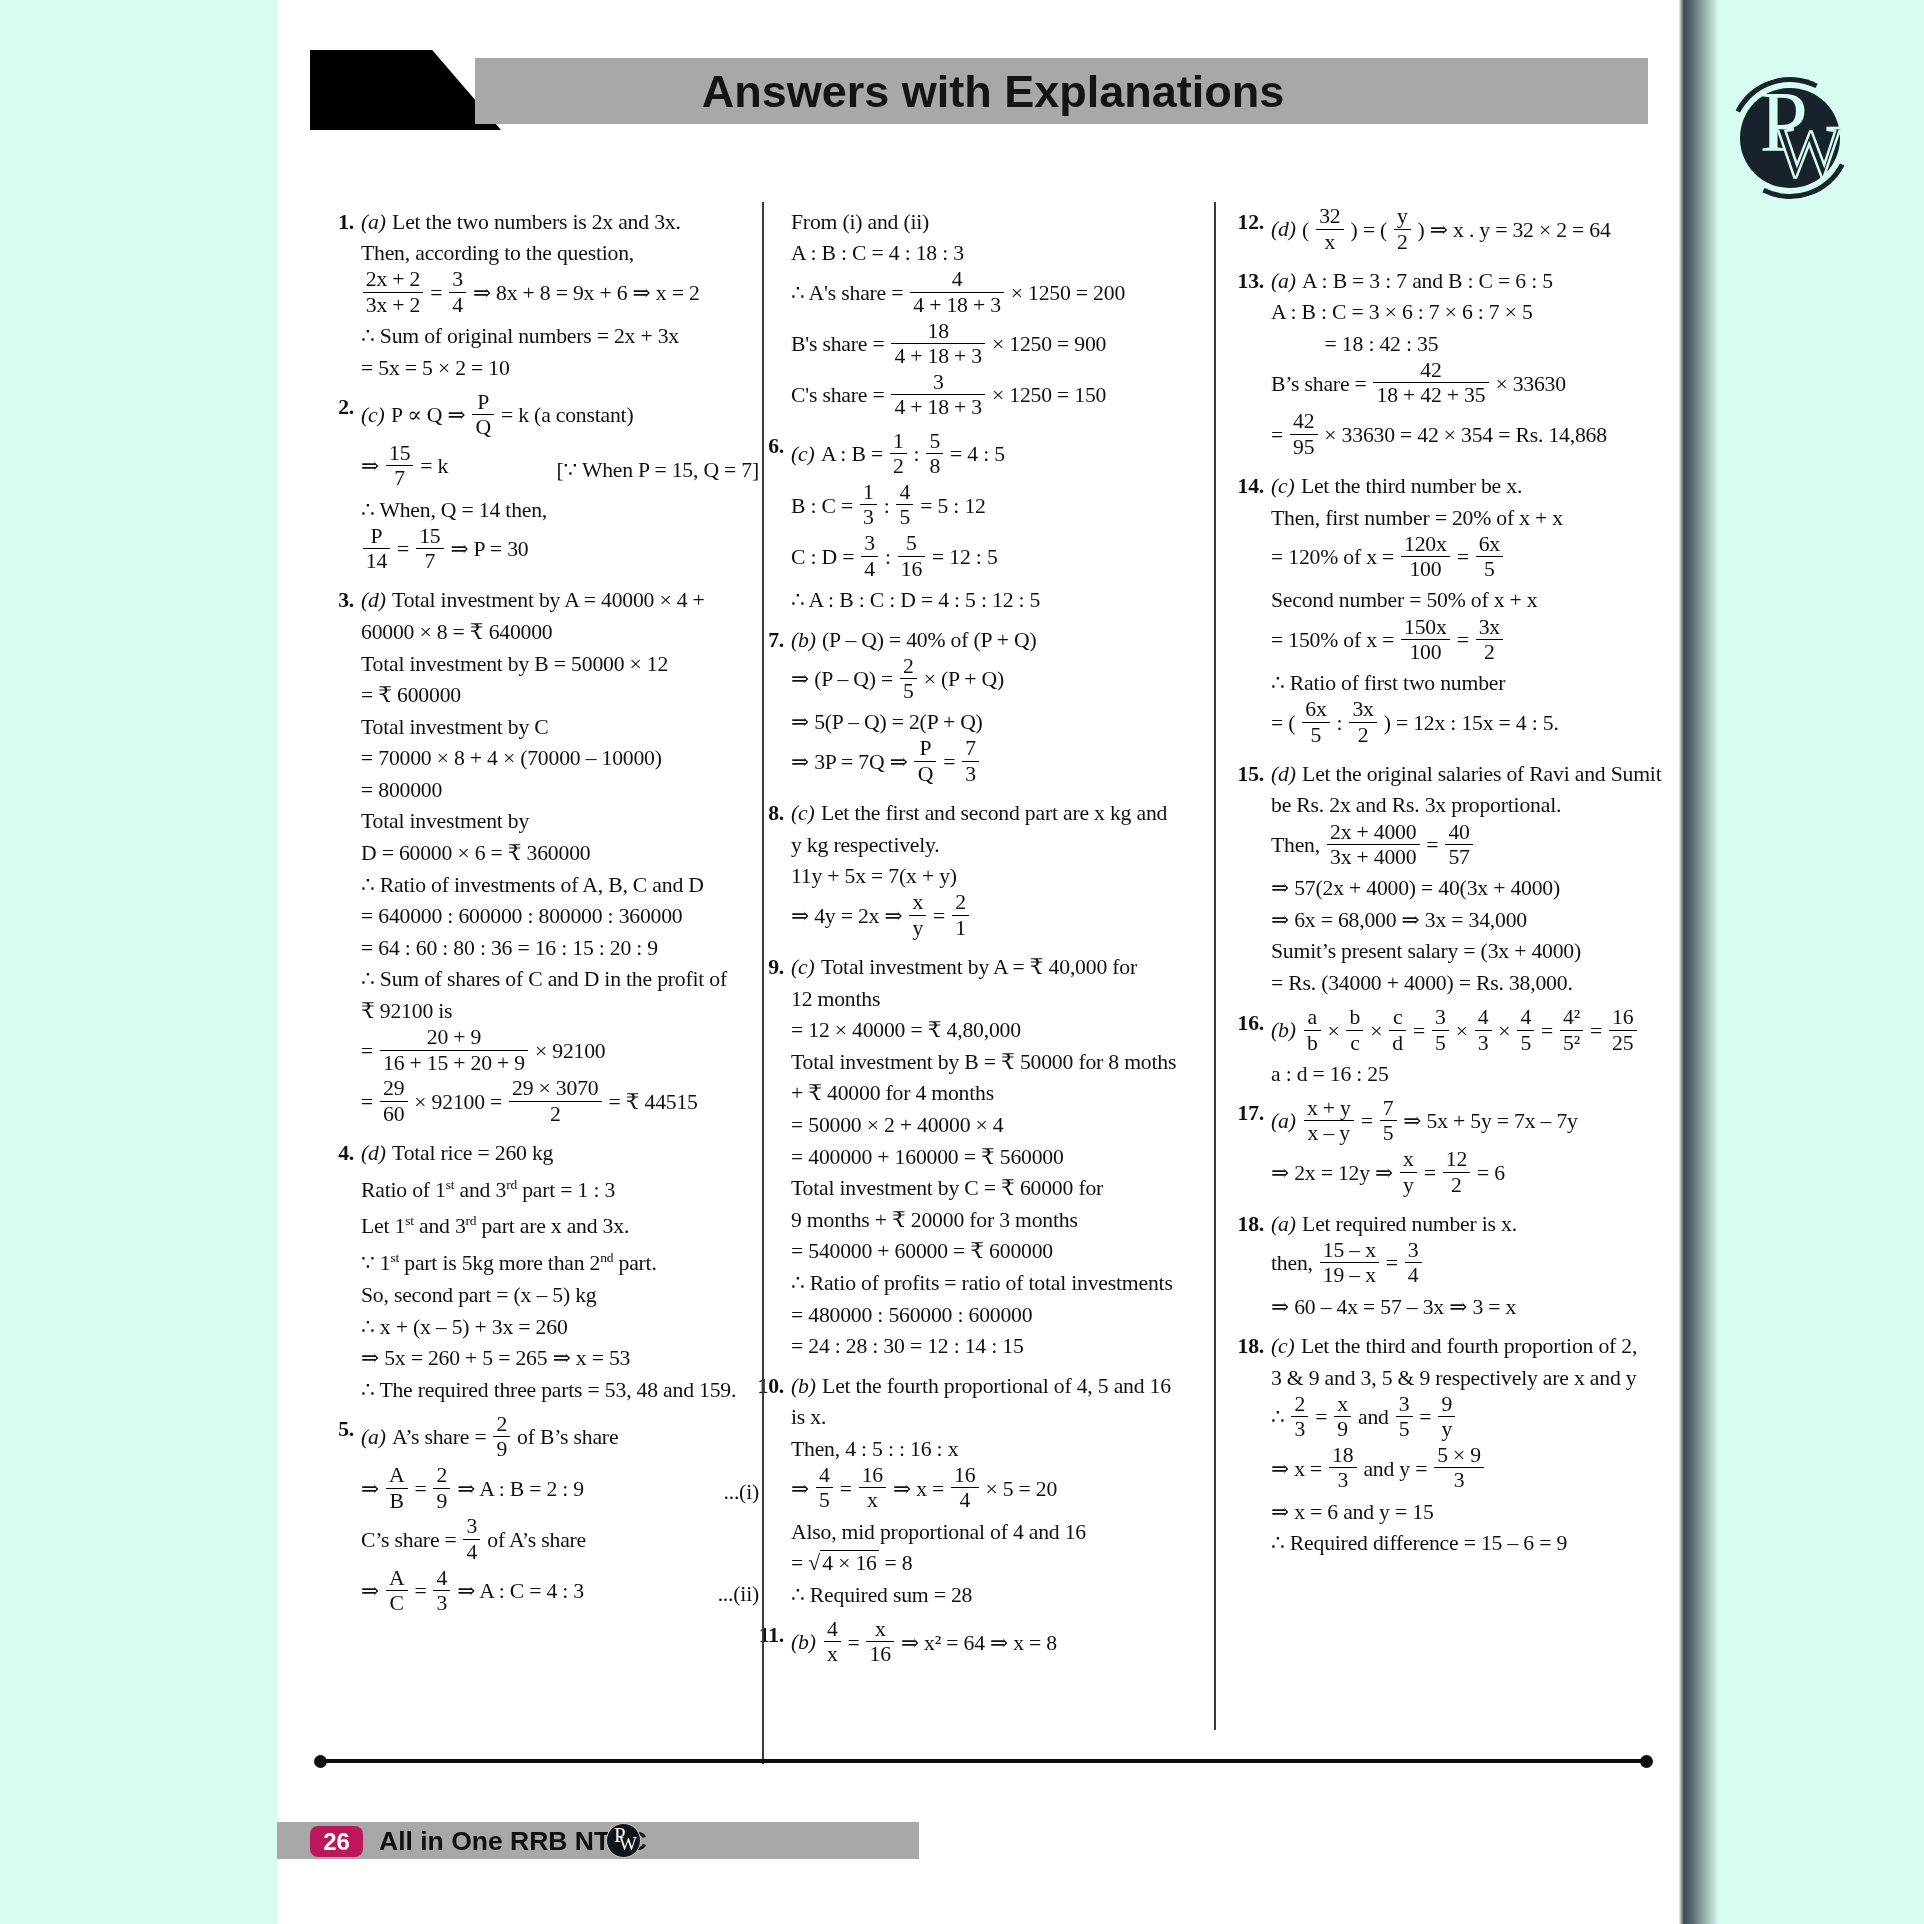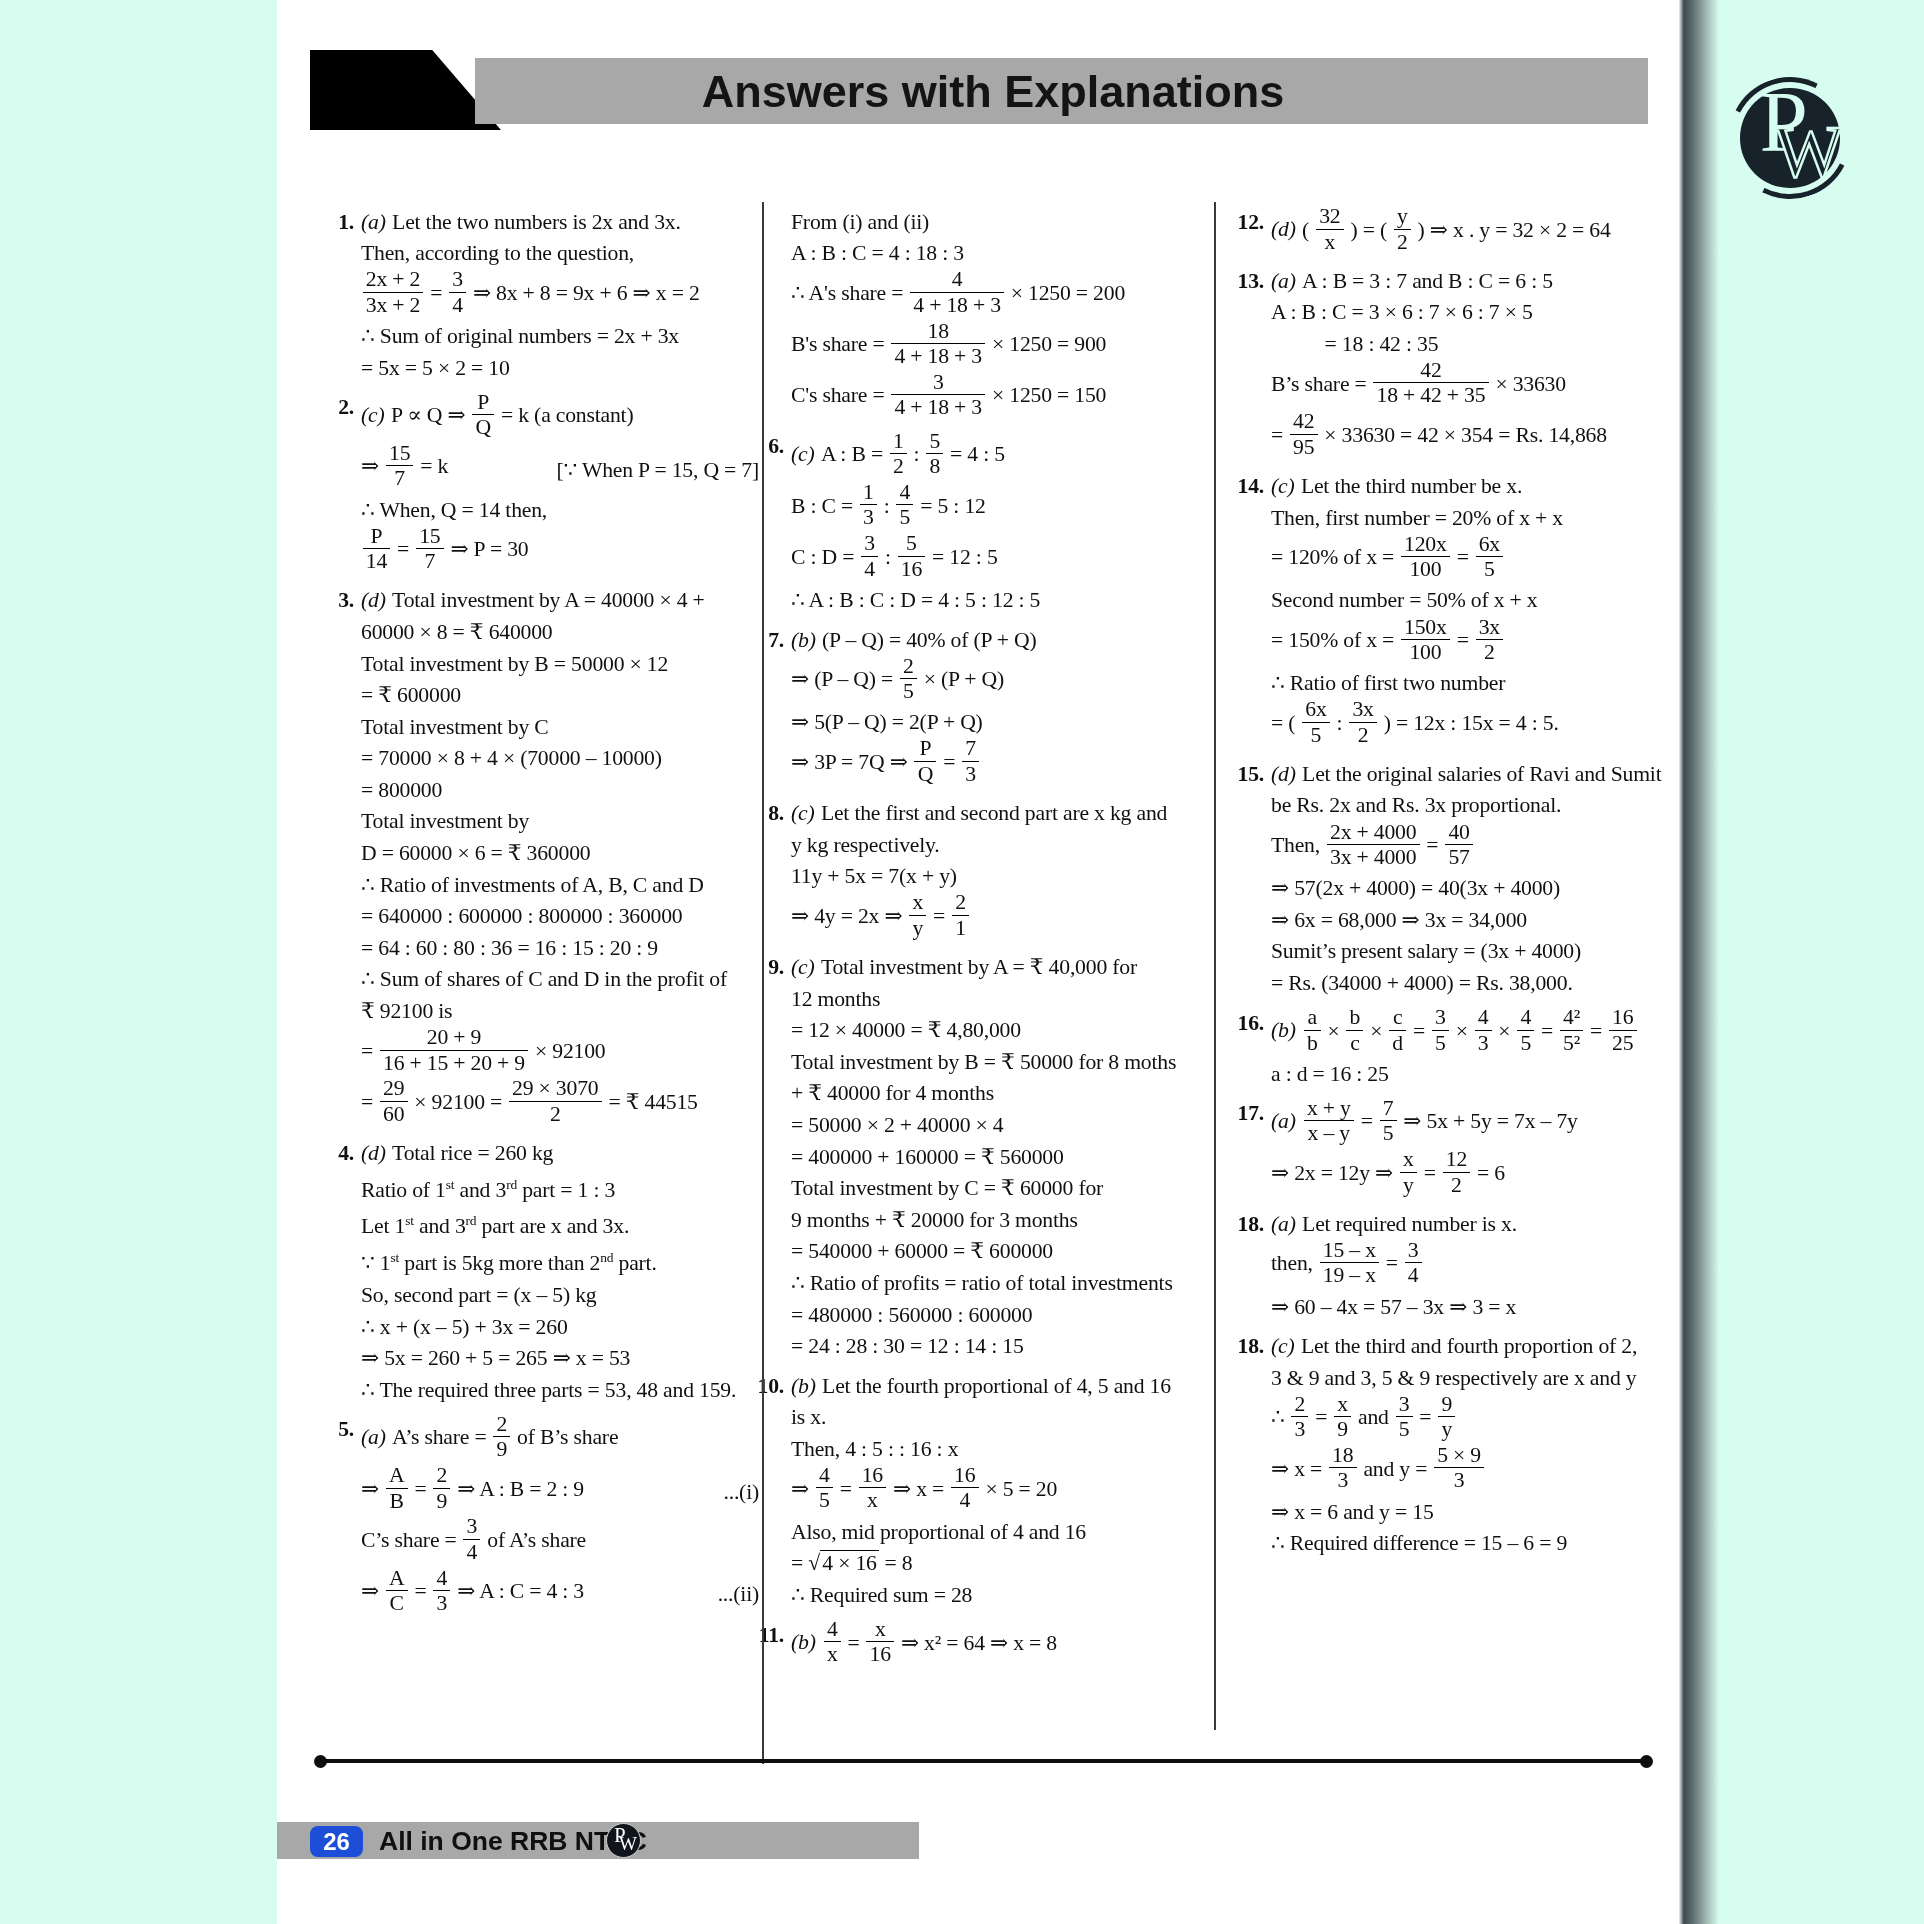--- a/index.html
+++ b/index.html
@@ -50,21 +50,21 @@
   .sq{white-space:nowrap;}
   .sqi{border-top:1.6px solid #000;padding:0 2.4px;}
 
   
   #rule{position:absolute;left:322px;top:1759px;width:1323px;height:4px;background:#0e0e0e;}
   .dot{position:absolute;width:13px;height:13px;border-radius:50%;background:#0e0e0e;top:1755px;}
   #dotL{left:314px;} #dotR{left:1640px;}
 
   
   #f-bar{position:absolute;left:277px;top:1822px;width:642px;height:37px;background:#a8a8a8;}
-  #f-badge{position:absolute;left:310px;top:1826px;width:53px;height:30.5px;background:#1d4ed8;
+  #f-badge{position:absolute;left:310px;top:1826px;width:53px;height:30.5px;background:#be185d;
     border-radius:8px;color:#fff;font-family:"Liberation Sans",sans-serif;font-weight:bold;
     font-size:24px;text-align:center;line-height:32px;}
   #f-title{position:absolute;left:379px;top:1822px;height:37px;line-height:38px;
     font-family:"Liberation Sans",sans-serif;font-weight:bold;font-size:26.5px;color:#101010;}
   #f-logo{position:absolute;left:606px;top:1823px;width:35px;height:35px;}
   #f-logo .mdisc{position:absolute;inset:0;background:#10151c;border-radius:50%;border:1.6px solid #cfcfcf;box-sizing:border-box;}
   #f-logo .mp{position:absolute;left:8px;top:0px;font-size:21px;color:#fff;}
   #f-logo .mw{position:absolute;left:13px;top:9.6px;font-size:19px;color:#fff;}
 </style>
 </head>

